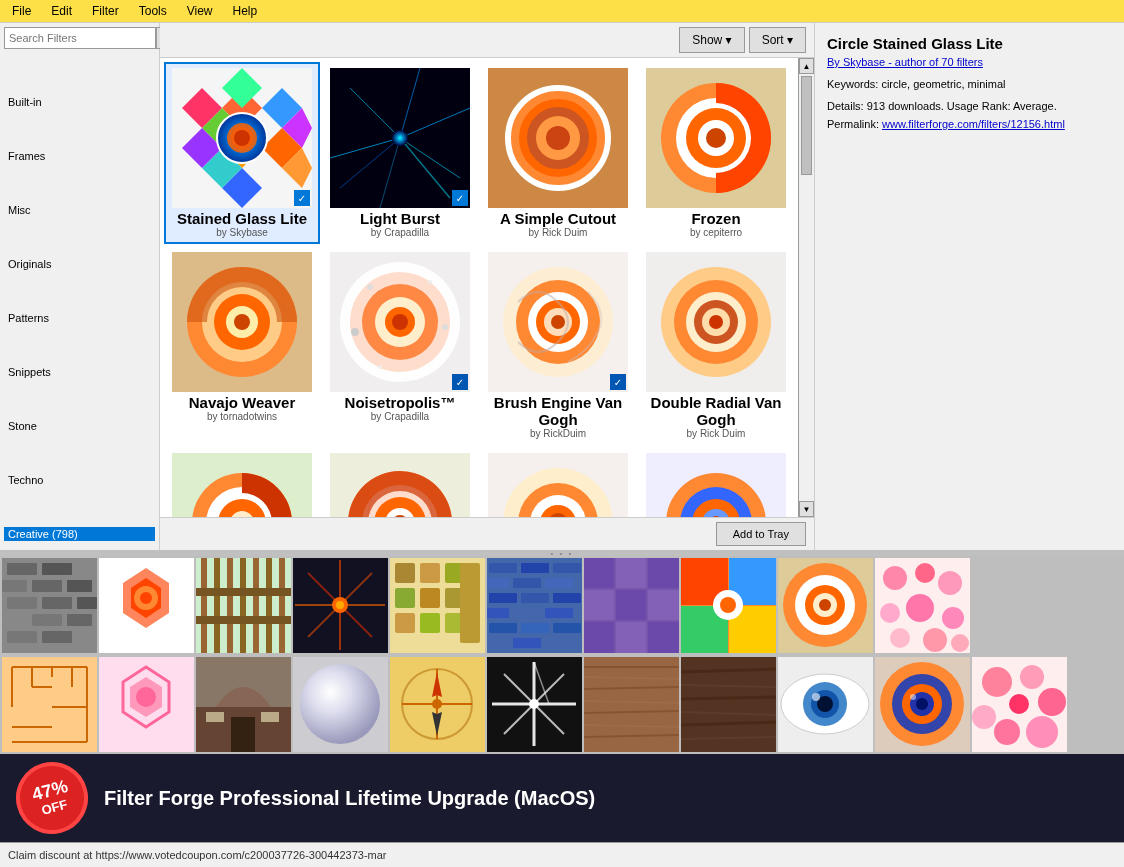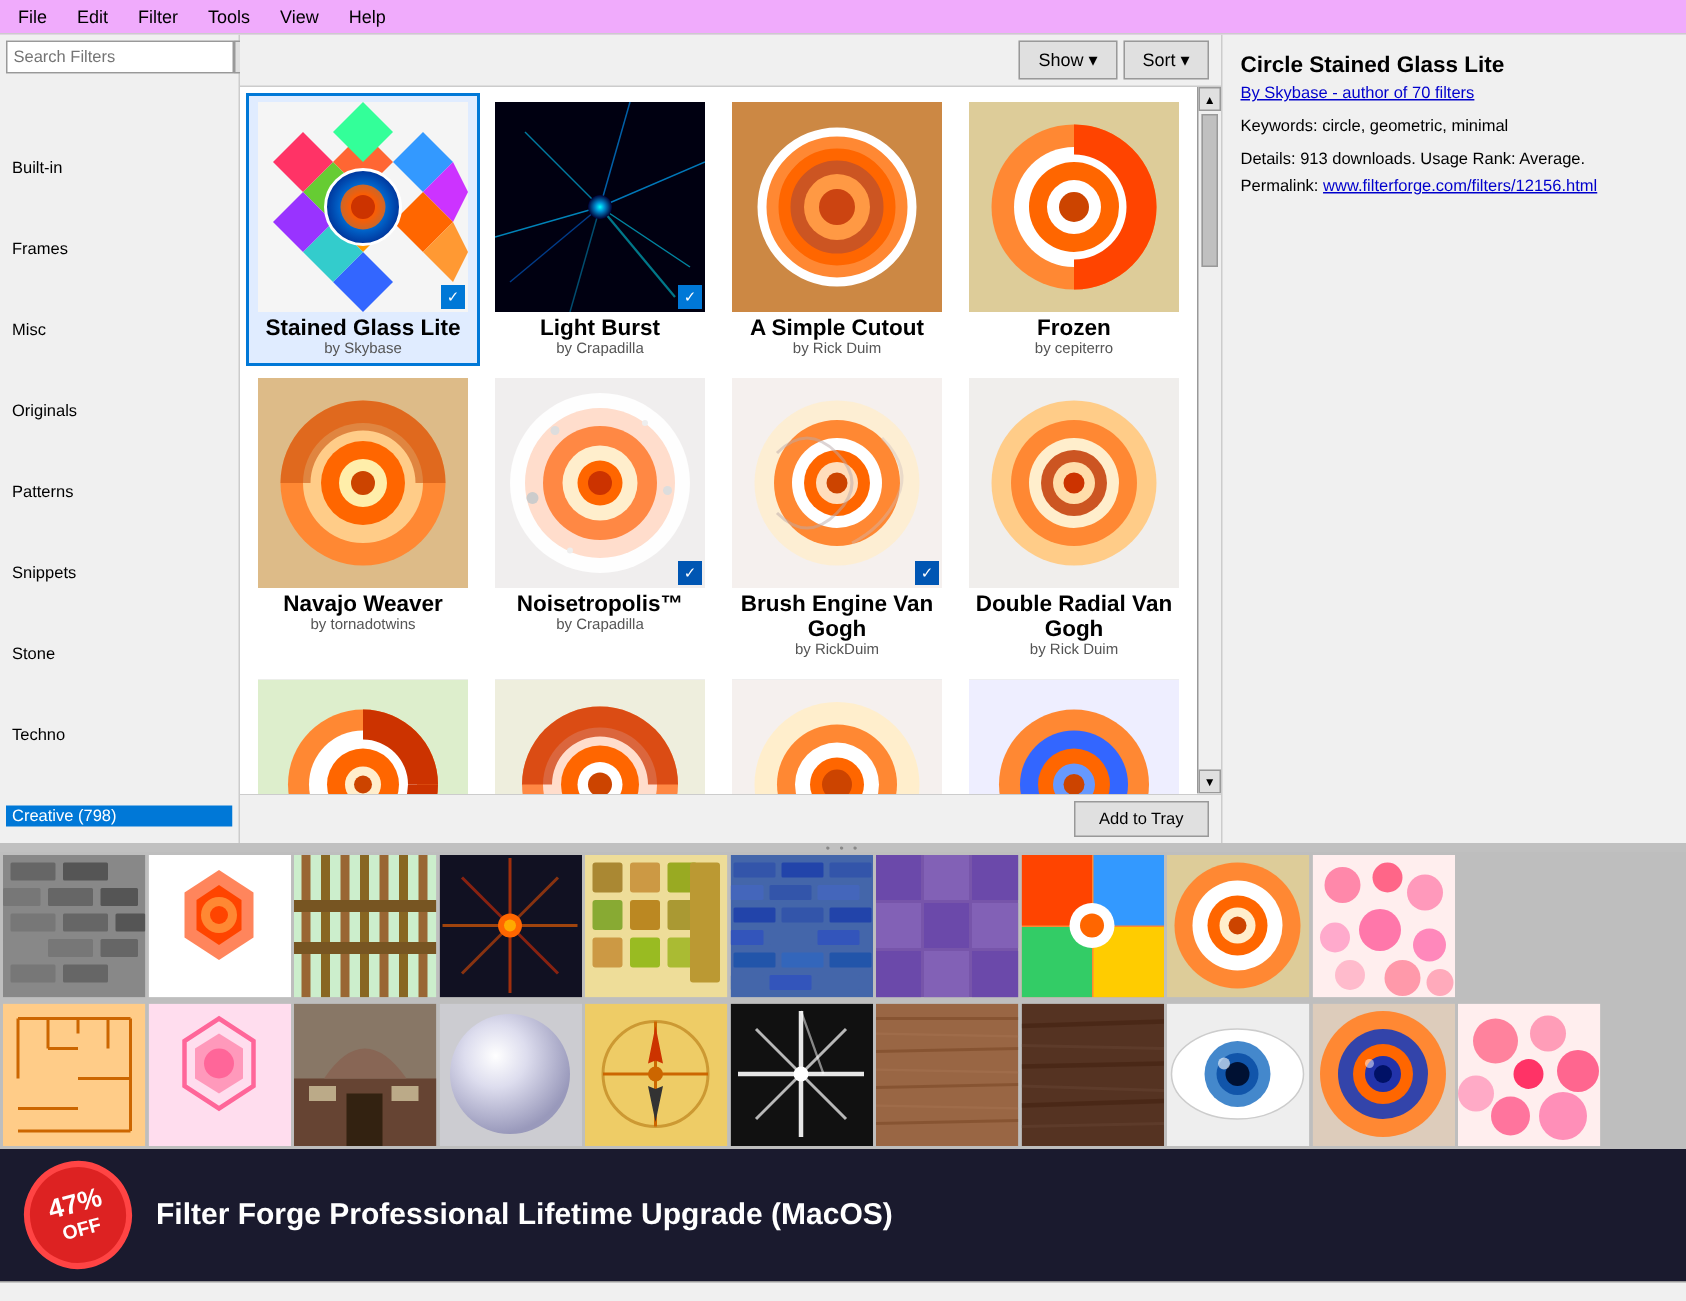--- a/index.html
+++ b/index.html
@@ -2,29 +2,29 @@
 <html><head>
   <meta charset="utf-8">
   <style>
     * { box-sizing: border-box; margin: 0; padding: 0; }
     body { font-family: 'Segoe UI', Tahoma, Geneva, Verdana, sans-serif; font-size: 12px; background: #f0f0f0; overflow: hidden; width: 1124px; height: 867px; }
 
     
     .app-window { width: 1124px; height: 867px; display: flex; flex-direction: column; background: #f0f0f0; }
 
     
-    .menu-bar { display: flex; background: #f0abfc; padding: 2px 4px; gap: 4px; border-bottom: 1px solid #ccc; }
+    .menu-bar { display: flex; background: #fde047; padding: 2px 4px; gap: 4px; border-bottom: 1px solid #ccc; }
     .menu-item { padding: 2px 8px; cursor: pointer; font-size: 12px; }
 
     
     .main-area { display: flex; flex: 1; overflow: hidden; }
 
     
     .left-panel { width: 160px; min-width: 160px; background: #f0f0f0; border-right: 1px solid #ccc; display: flex; flex-direction: column; padding: 4px; }
-    .search-area { display: flex; gap: 0; margin-bottom: 16px; }
+    .search-area { display: flex; gap: 0; margin-bottom: 6px; }
     .search-input { flex: 1; height: 22px; border: 1px solid #999; padding: 0 4px; font-size: 11px; }
     .find-button { height: 22px; padding: 0 8px; background: #e0e0e0; border: 1px solid #999; cursor: pointer; font-size: 11px; }
     .category-list { flex: 1; overflow-y: auto; }
     .category-item { padding: 1px 4px; cursor: pointer; font-size: 11px; margin-top: 40px; }
     .category-item.selected { background: #0078d7; color: white; }
 
     
     .center-panel { flex: 1; display: flex; flex-direction: column; overflow: hidden; }
 
     
@@ -687,14 +687,15 @@
           <span style="font-size:13px;">OFF</span>
         </div>
 
         <div style="position:absolute; top:-8px; left:50%; transform:translateX(-50%) rotate(-15deg); color:#dd2222; font-size:80px; line-height:1; z-index:1;">✦</div>
       </div>
       <div style="color:white; font-size:20px; font-weight:bold;">Filter Forge Professional Lifetime Upgrade (MacOS)</div>
     </div>
   </div>
 
   <div class="bottom-bar">
+    <div class="coupon-text">Claim discount at https://www.votedcoupon.com/c200037726-300442373-mar</div>
   </div>
 </div>
 
 </body></html>

